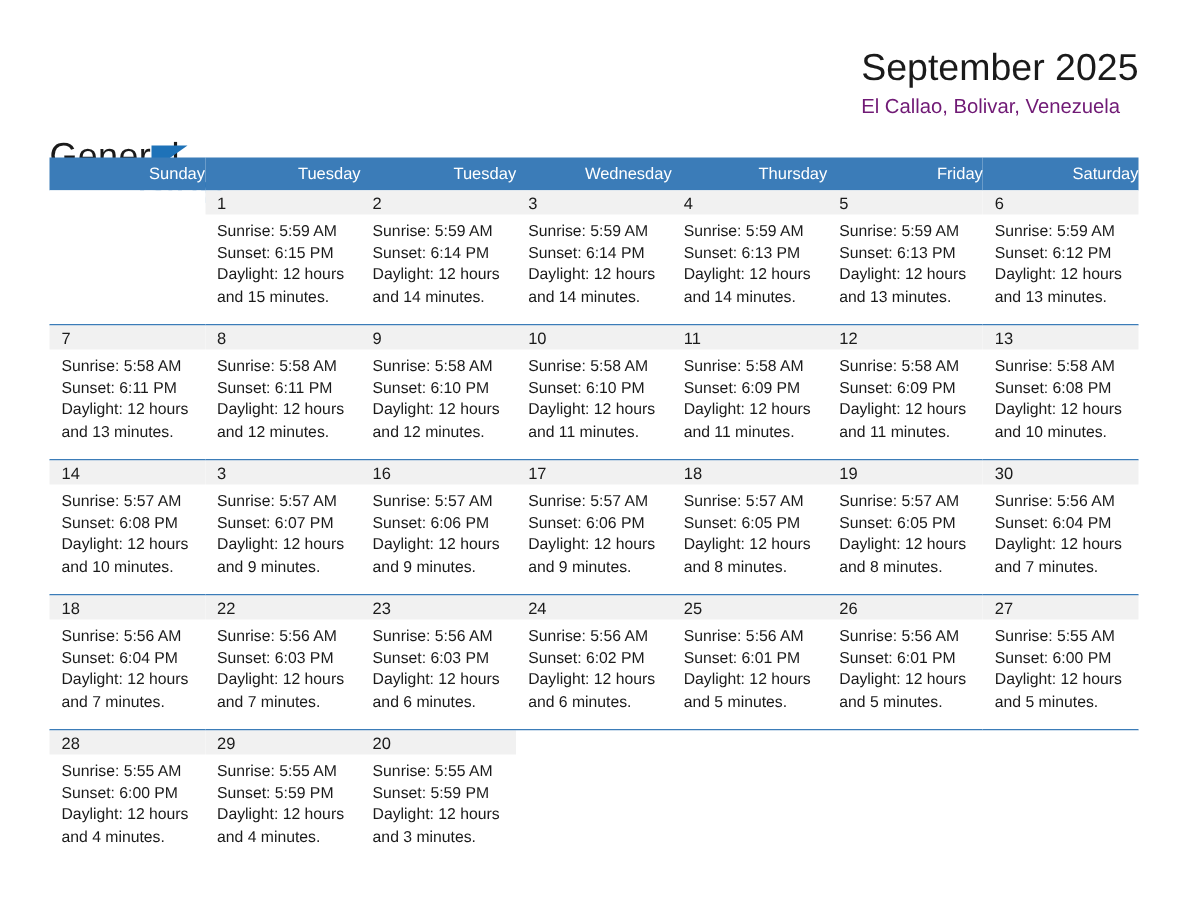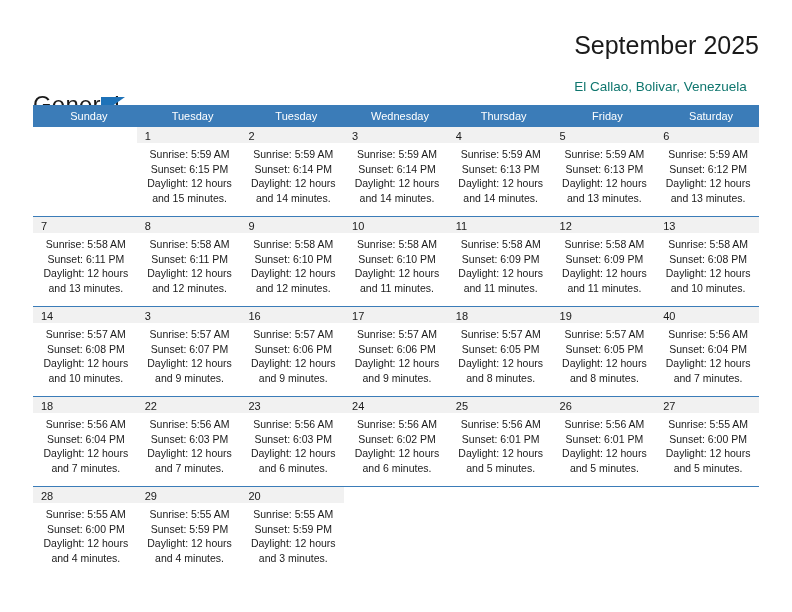--- a/index.html
+++ b/index.html
@@ -70,41 +70,41 @@
     text-align: left;
   }
   .cal-title {
     font-size: 25px;
     color: #1a1a1a;
     line-height: 30px;
     white-space: nowrap;
   }
   .cal-subtitle {
     font-size: 13.5px;
-    color: #0f766e;
+    color: #701a75;
     line-height: 20px;
-    margin-top: 17px;
+    margin-top: 1px;
     white-space: nowrap;
   }
 
   
   .calendar {
     position: absolute;
     left: 33px;
     top: 105px;
     width: 726px;
     border-collapse: collapse;
     table-layout: fixed;
   }
   .cal-head th {
     background: #3b7cb8;
     color: #ffffff;
     font-size: 11px;
     font-weight: normal;
-    text-align: center;
+    text-align: right;
     padding: 5px 0 5px 8px;
     height: 9px;
     line-height: 12px;
     margin-left: 13px;
   }
   .week-row > td {
     vertical-align: top;
     padding: 0;
     border-top: 1px solid #3b7cb8;
     background: #ffffff;
@@ -127,21 +127,20 @@
     box-sizing: border-box;
   }
   .cell-empty .daynum-band {
     background: #ffffff;
   }
   .cell-body {
     padding: 4px 6px 0 8px;
     font-size: 10.5px;
     line-height: 14.6px;
     color: #1a1a1a;
-    text-align: center;
   }
   .cell-body div {
     white-space: nowrap;
   }
 </style>
 </head>
 <body>
 
 <div class="page">
 
@@ -396,21 +395,21 @@
               <div class="cell-body">
                 <div>Sunrise: 5:57 AM</div>
                 <div>Sunset: 6:05 PM</div>
                 <div>Daylight: 12 hours</div>
                 <div>and 8 minutes.</div>
               </div>
             </div>
           </td>
         <td>
             <div class="cell-inner">
-              <div class="daynum-band">40</div>
+              <div class="daynum-band">30</div>
               <div class="cell-body">
                 <div>Sunrise: 5:56 AM</div>
                 <div>Sunset: 6:04 PM</div>
                 <div>Daylight: 12 hours</div>
                 <div>and 7 minutes.</div>
               </div>
             </div>
           </td>
       </tr>
 

